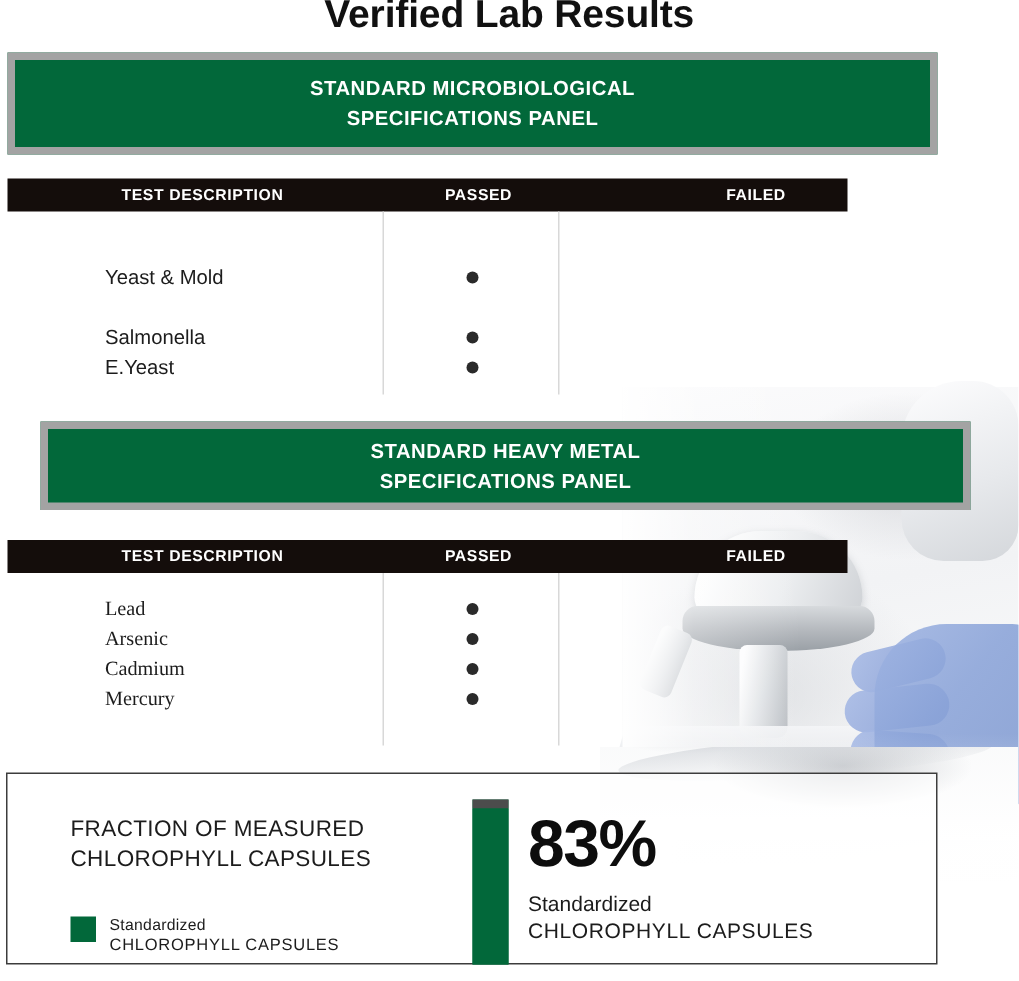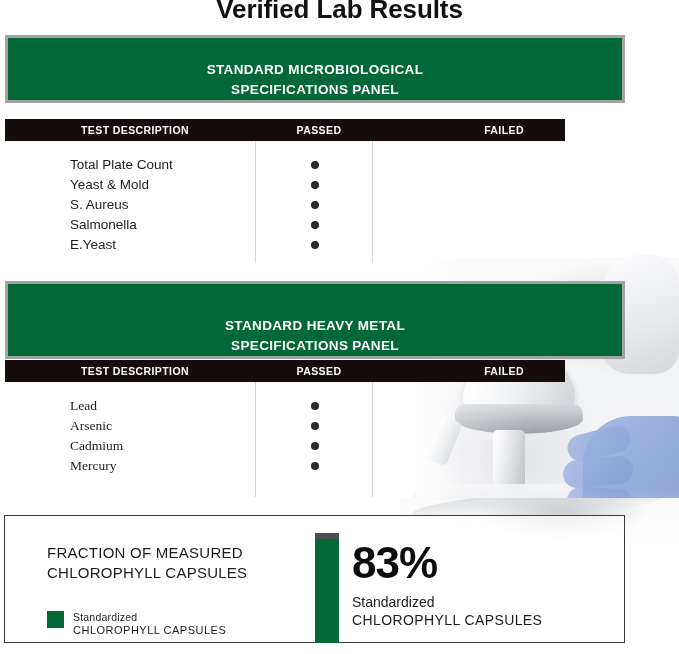--- a/index.html
+++ b/index.html
@@ -176,26 +176,26 @@
     background: #02683a;
     color: #ffffff;
     text-align: center;
     font-weight: bold;
     font-size: 13.5px;
     letter-spacing: .35px;
     line-height: 20px;
     display: flex;
     flex-direction: column;
     align-items: center;
-    justify-content: flex-end;
-    border: 3px solid #a3a3a3;
+    justify-content: center;
+    border: 5px solid #a3a3a3;
     box-sizing: border-box;
   }
   #panel-header-1 { top: 35px; height: 68px; }
-  #panel-header-2 { top: 281px; height: 78px; }
+  #panel-header-2 { top: 281px; height: 59px; margin-left: 22px; }
 
   
   .column-header {
     position: absolute;
     left: 5px;
     width: 560px;
     height: 22px;
     background: #140d0b;
     color: #ffffff;
     font-weight: bold;
@@ -373,32 +373,22 @@
   <div class="column-header" id="column-header-1">
     <span class="ch-cell ch-desc">TEST DESCRIPTION</span>
     <span class="ch-cell ch-passed">PASSED</span>
     <span class="ch-cell ch-failed">FAILED</span>
   </div>
 
   <div class="table-body" id="table-body-1">
     <div class="divider divider-left"></div>
     <div class="divider divider-right"></div>
 
-    <div class="test-row" style="top:14px">
-      <span class="test-label">Total Plate Count</span>
-      <span class="pass-dot"></span>
-      <span class="fail-cell"></span>
-    </div>
     <div class="test-row" style="top:34px">
       <span class="test-label">Yeast &amp; Mold</span>
-      <span class="pass-dot"></span>
-      <span class="fail-cell"></span>
-    </div>
-    <div class="test-row" style="top:54px">
-      <span class="test-label">S. Aureus</span>
       <span class="pass-dot"></span>
       <span class="fail-cell"></span>
     </div>
     <div class="test-row" style="top:74px">
       <span class="test-label">Salmonella</span>
       <span class="pass-dot"></span>
       <span class="fail-cell"></span>
     </div>
     <div class="test-row" style="top:94px">
       <span class="test-label">E.Yeast</span>

